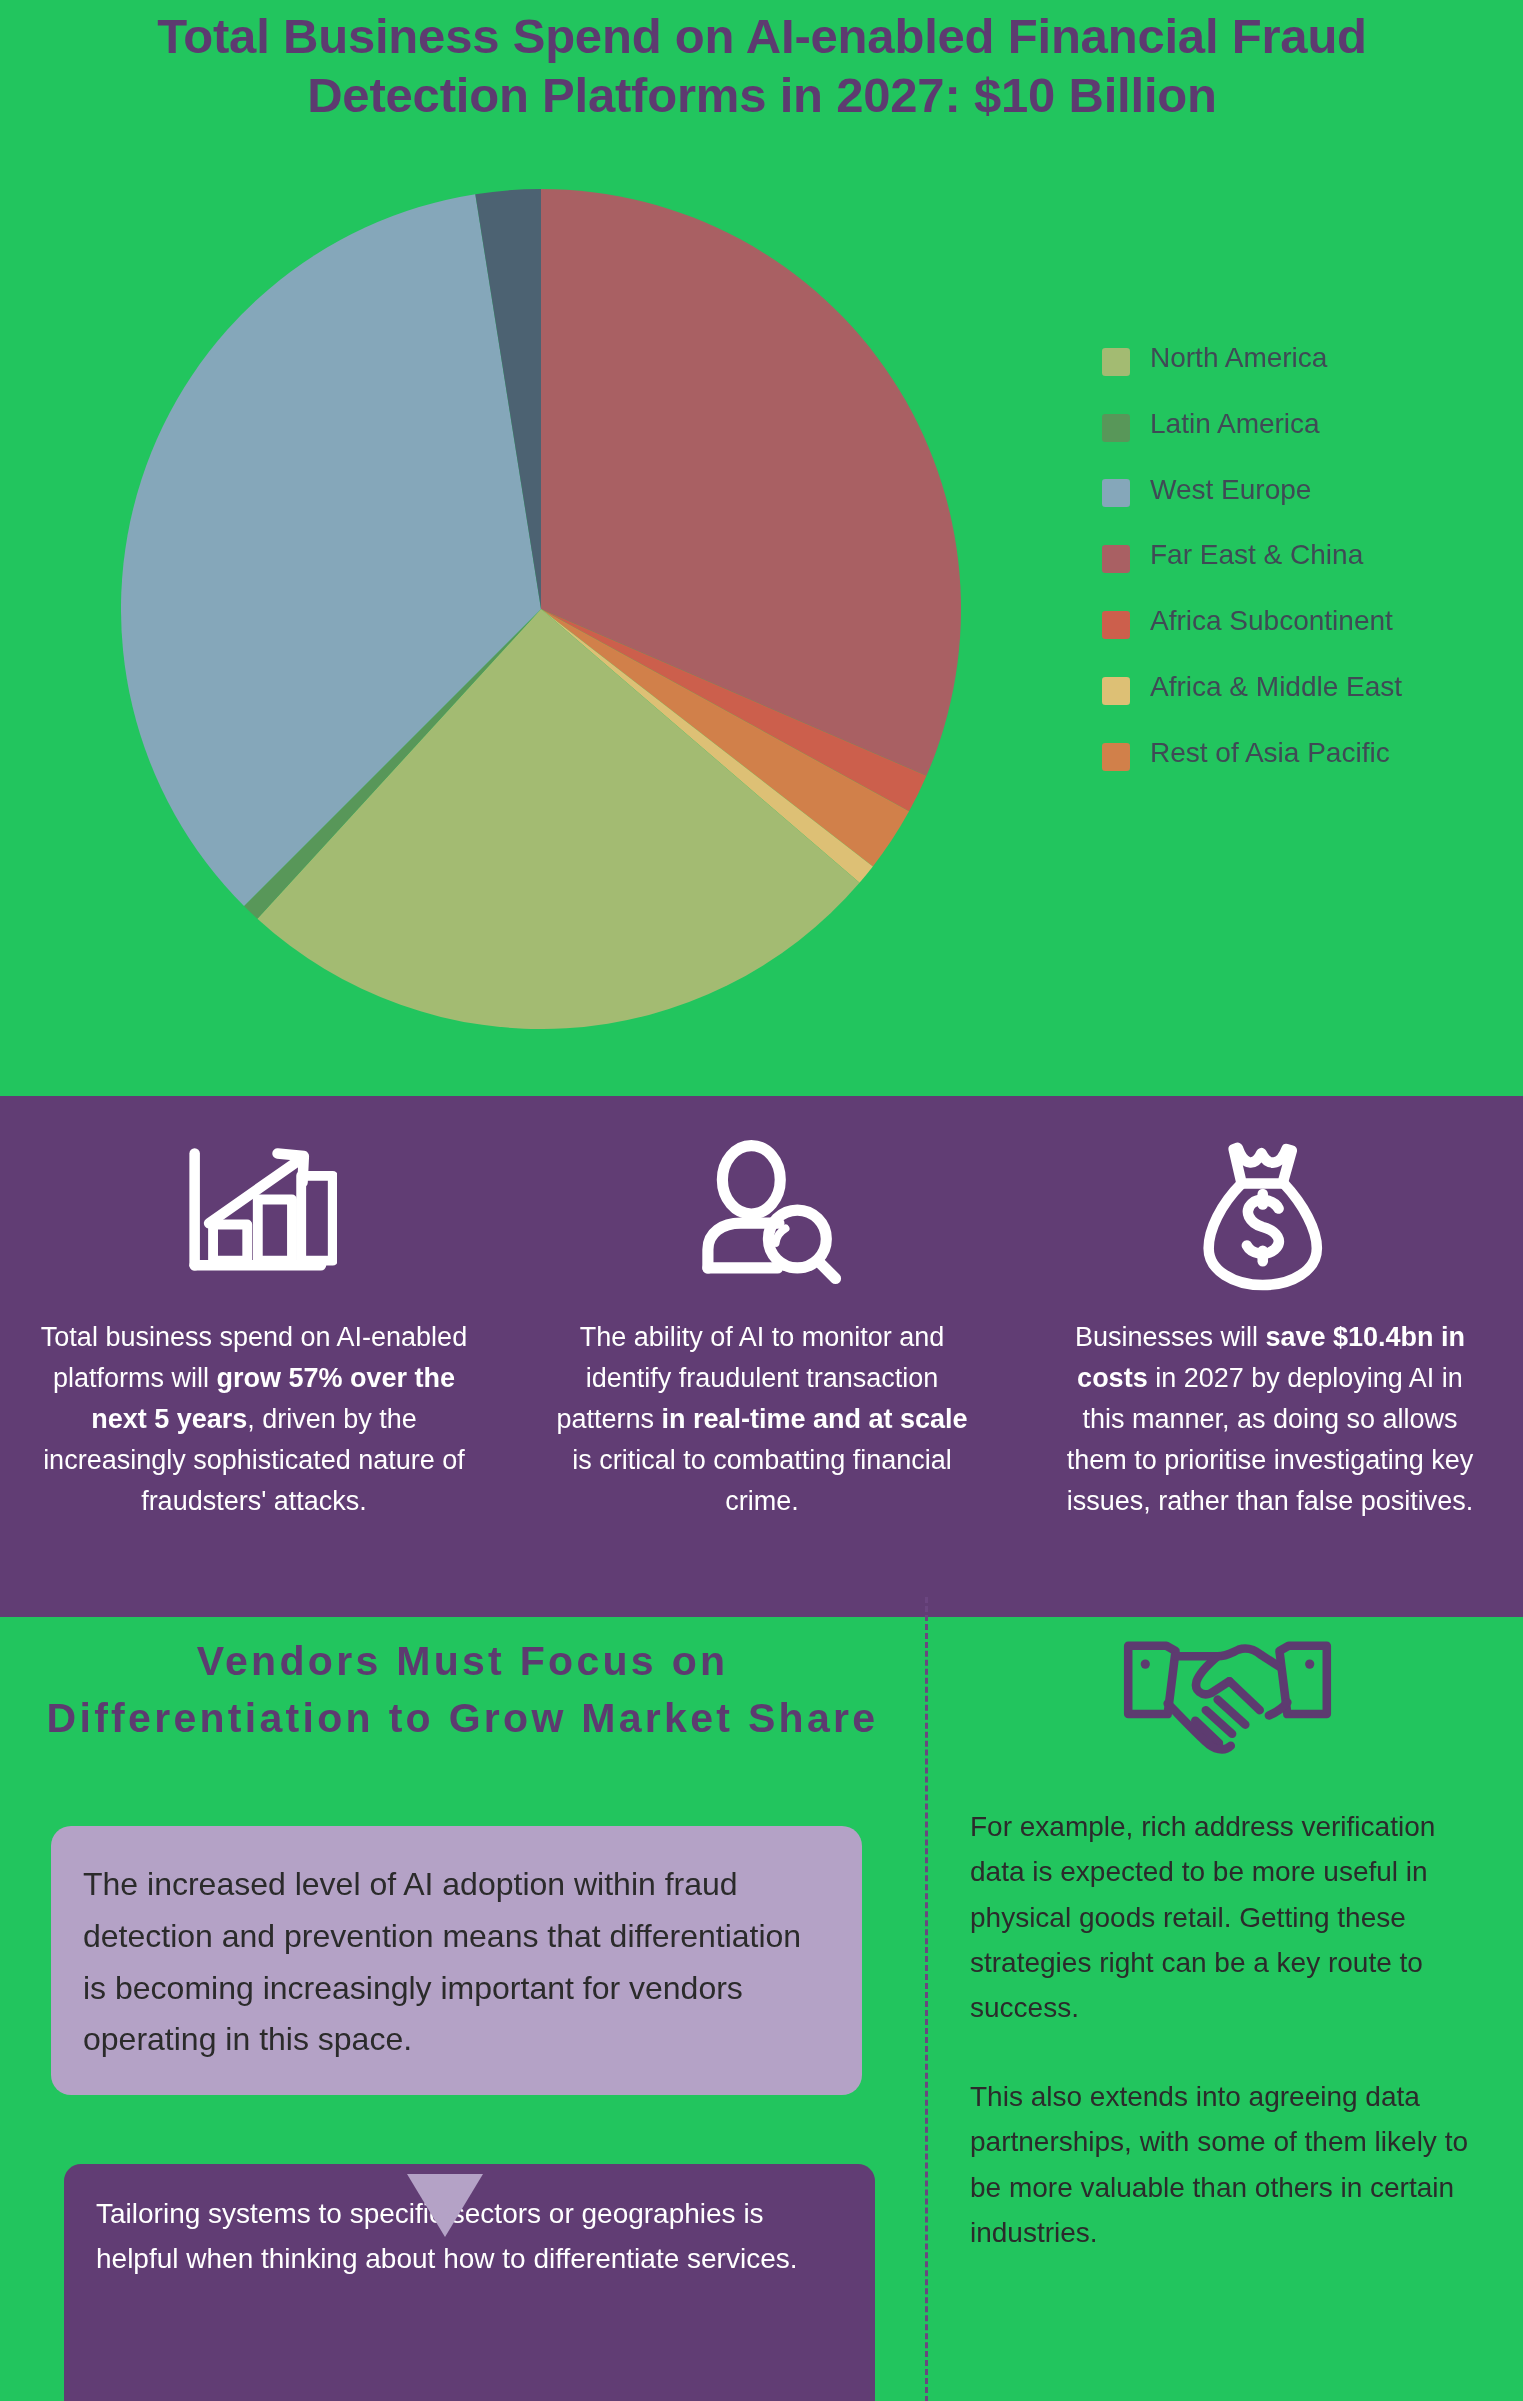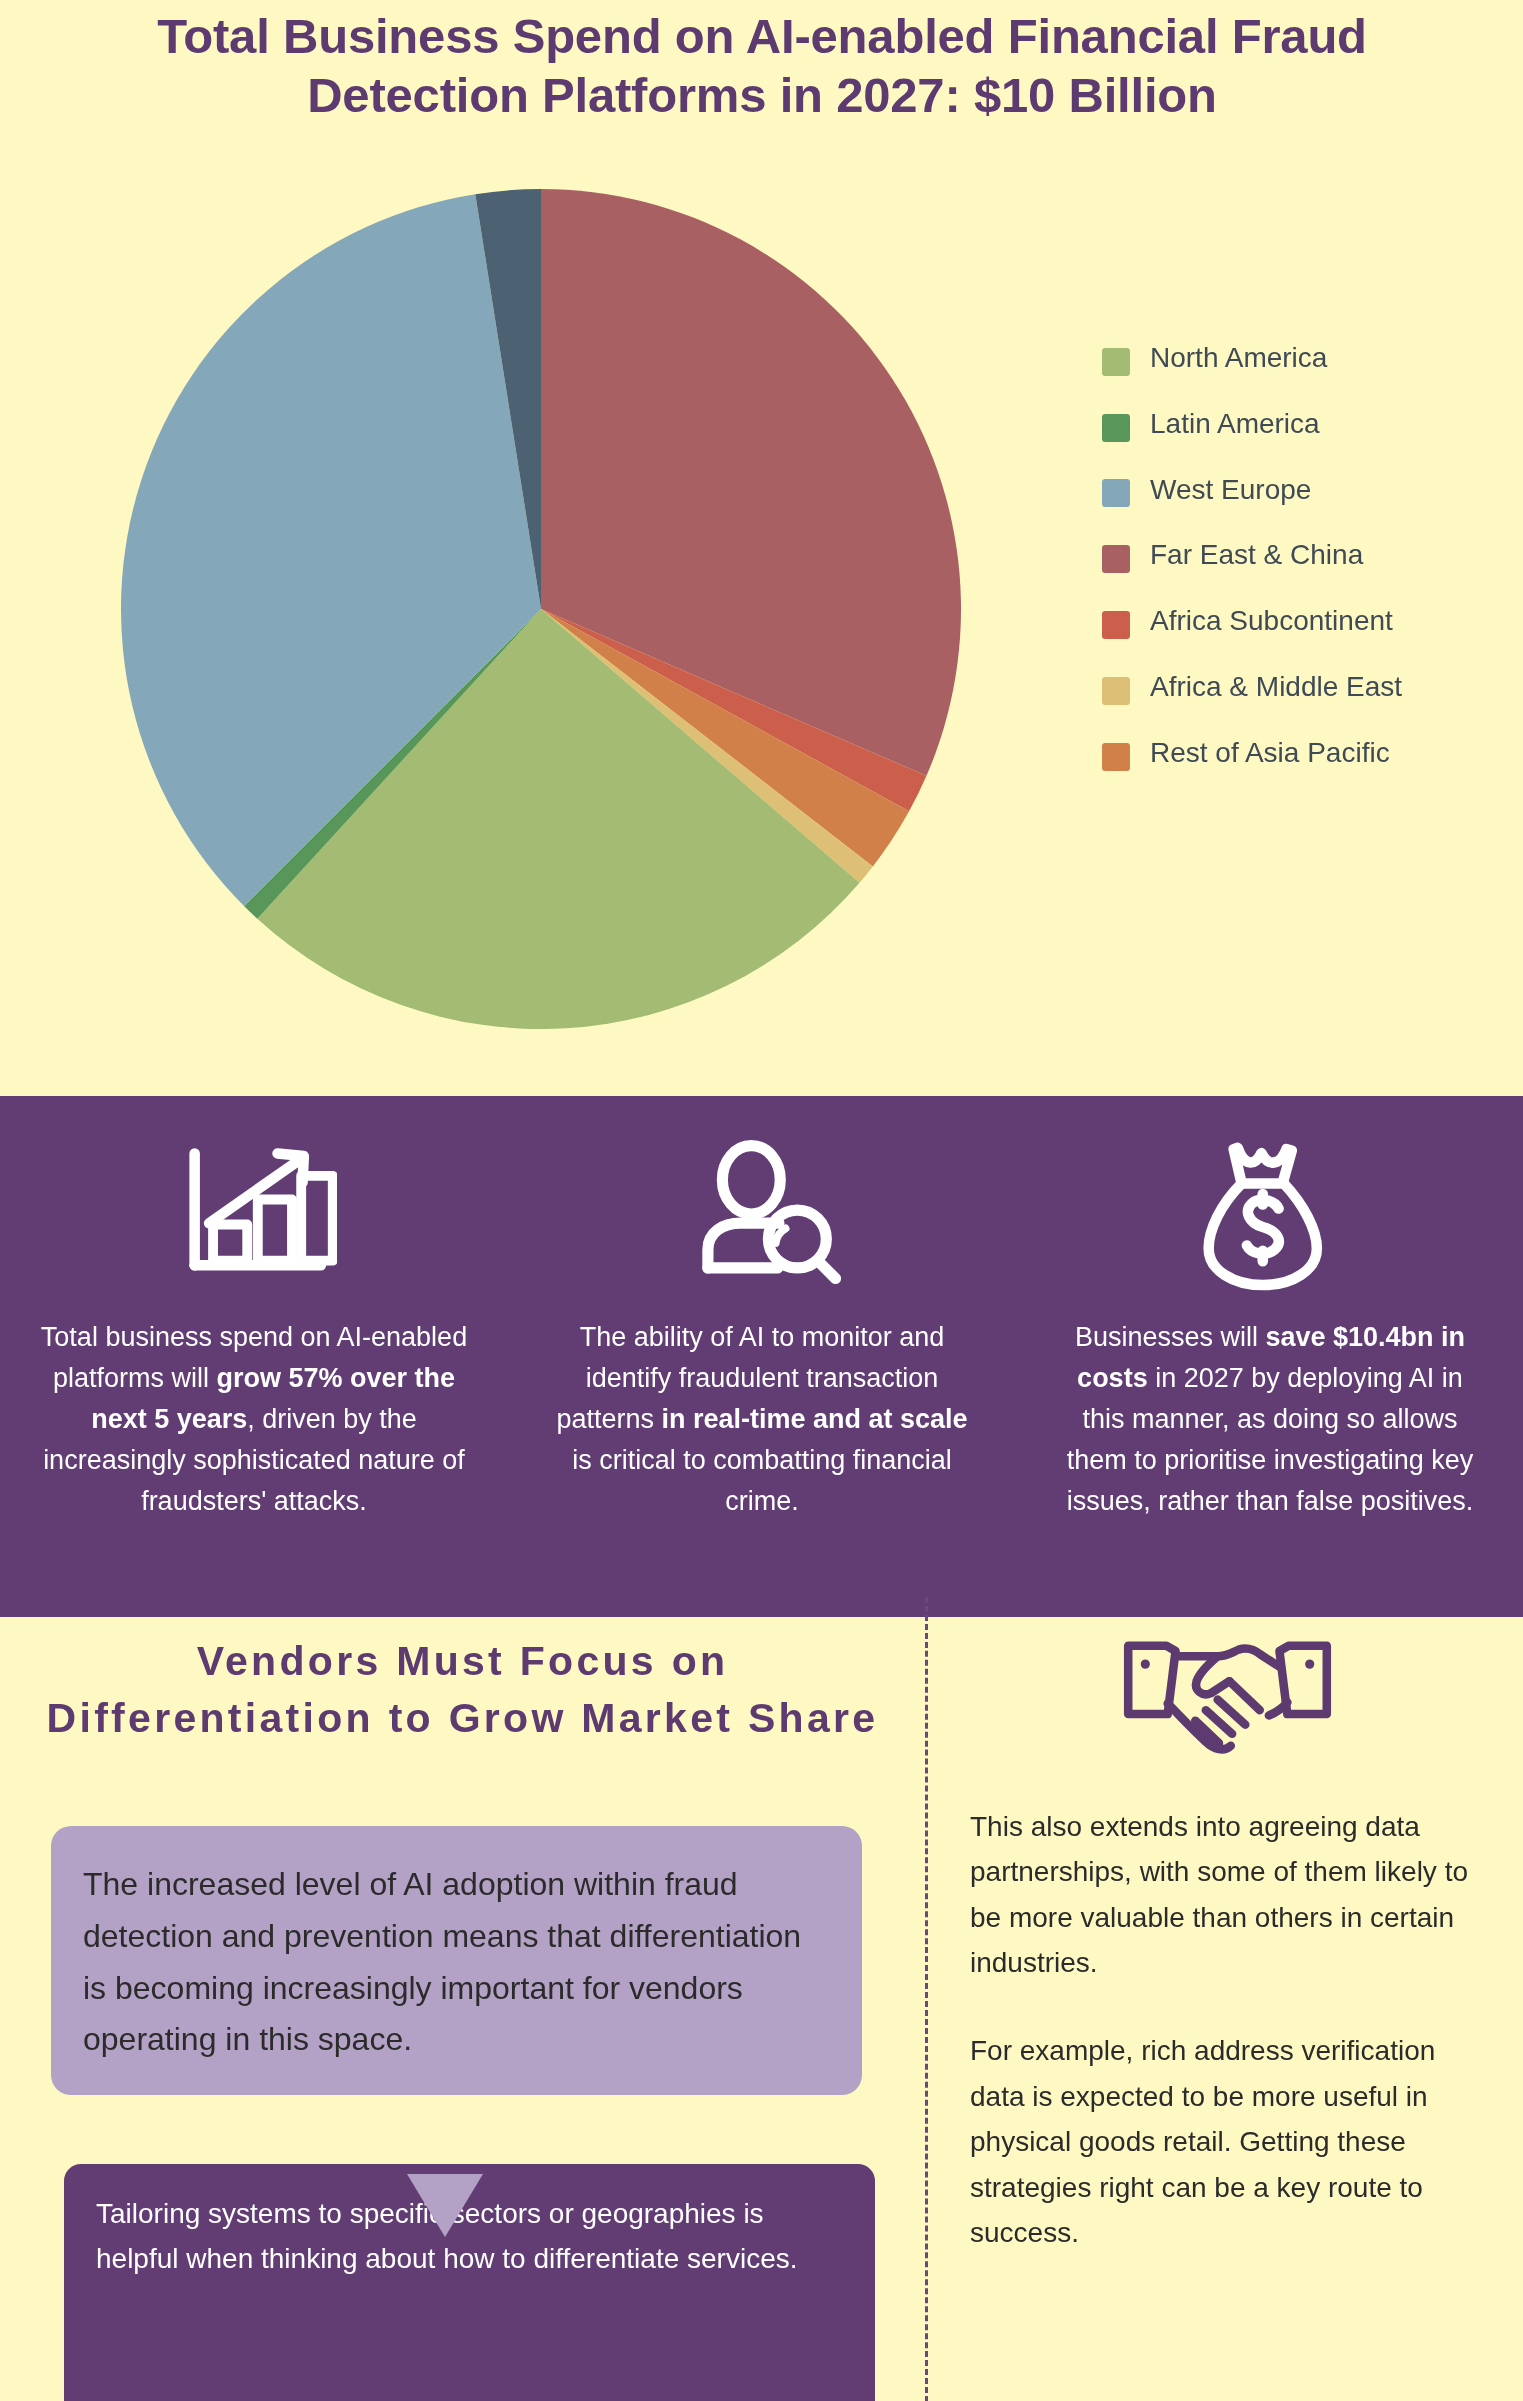--- a/index.html
+++ b/index.html
@@ -1,19 +1,19 @@
 <!DOCTYPE html>
 <html style="font-size:10.5px"><head>
 <meta charset="utf-8">
 <style>
   * { margin:0; padding:0; box-sizing:border-box; }
   html,body { width:1524px; height:2401px; background:#ffffff;
     font-family:"Liberation Sans", sans-serif; }
 
-  .page { position:relative; width:1524px; height:2401px; overflow:hidden; background:#fef9c3; }
+  .page { position:relative; width:1524px; height:2401px; overflow:hidden; background:#22c55e; }
 
   
   .title-wrap { position:absolute; left:0; top:6.6px; width:1524px; text-align:center; }
   .title { font-size:49px; font-weight:bold; color:#5d3b70; line-height:1.22;
            letter-spacing:-0.2px; padding:0 138px; }
 
   
   .chart-area { position:absolute; left:0; top:165px; width:1524px; height:909px; }
   .pie { position:absolute; left:121px; top:24px; width:840px; height:840px;
          border-radius:50%; }
@@ -196,21 +196,21 @@
           <path d="M150 38 C136 50 122 64 118 76 C114 90 126 100 140 94 L168 76"></path>
           <path d="M168 76 L214 120"></path>
           <path d="M150 104 L192 142"></path>
           <path d="M132 120 L172 156"></path>
           <path d="M116 136 L152 170"></path>
           <path d="M74 110 C92 128 112 150 132 168 C144 180 160 184 170 174"></path>
           <path d="M256 108 C248 118 238 124 228 128"></path>
         </svg>
       </div>
       <div class="right-text">
+        <p>For example, rich address verification data is expected to be more useful in physical goods retail. Getting these strategies right can be a key route to success.</p>
         <p>This also extends into agreeing data partnerships, with some of them likely to be more valuable than others in certain industries.</p>
-        <p>For example, rich address verification data is expected to be more useful in physical goods retail. Getting these strategies right can be a key route to success.</p>
       </div>
     </div>
 
   </div>
 
 </div>
 
 
 </body></html>

